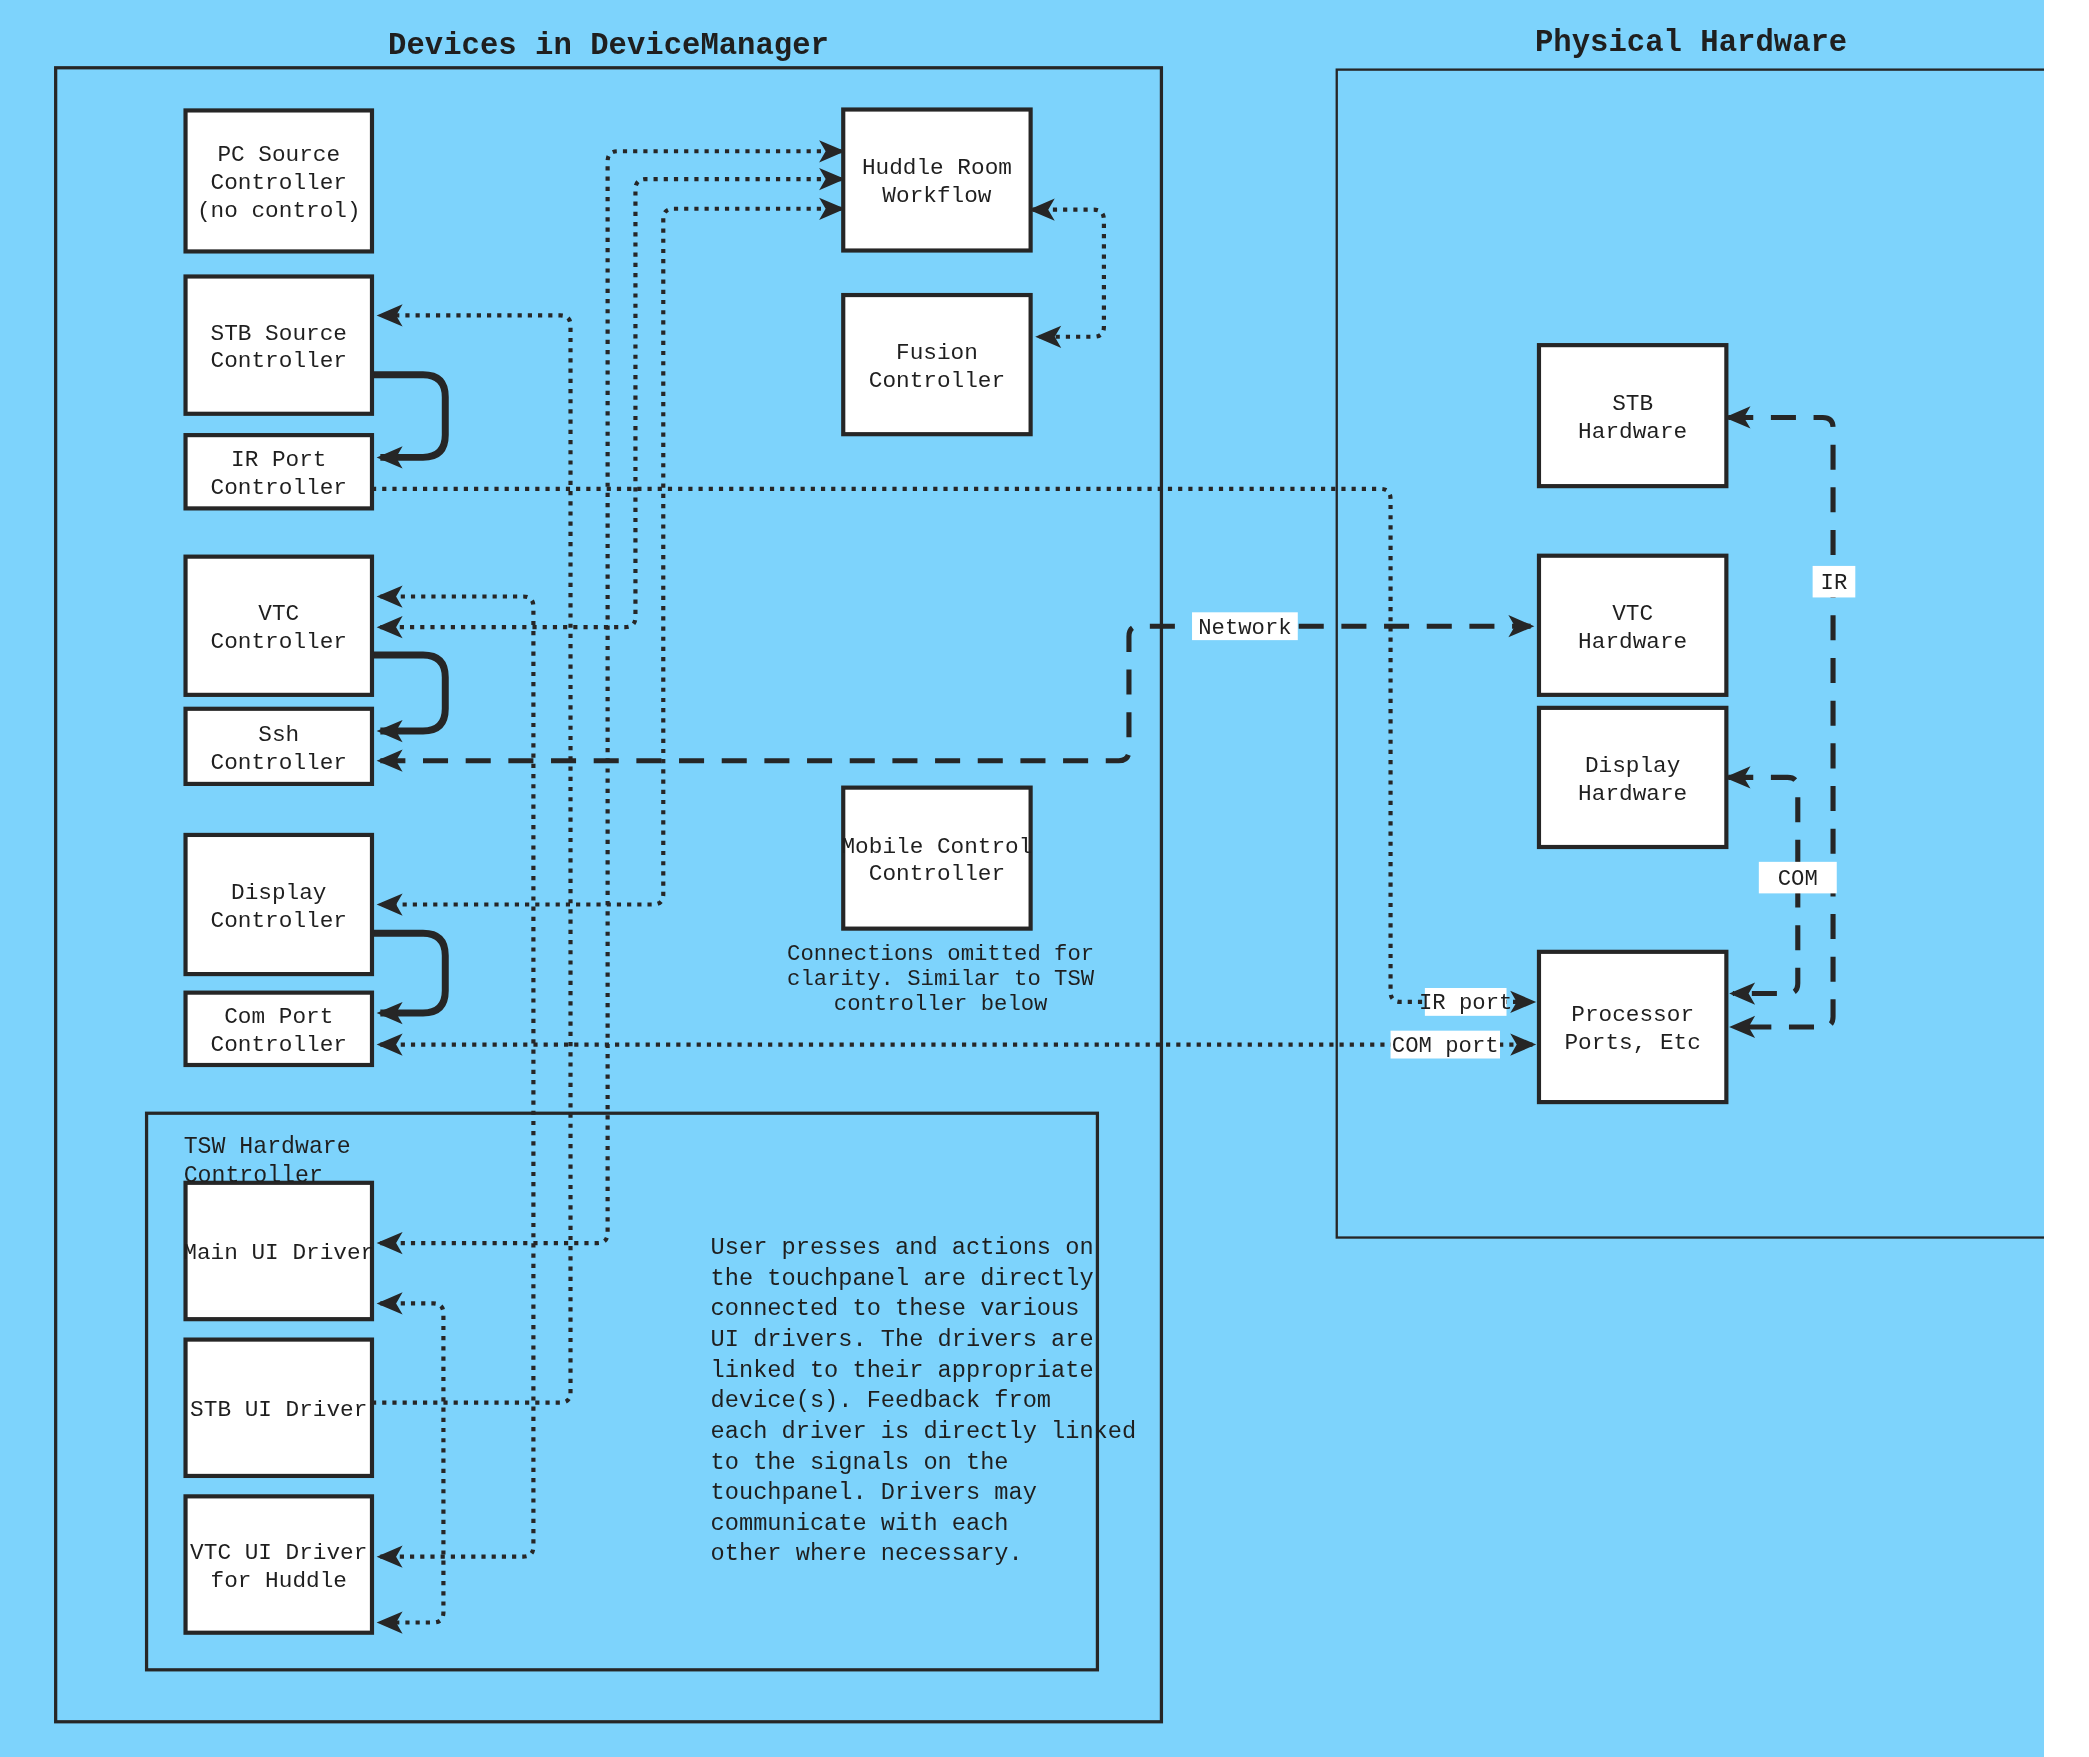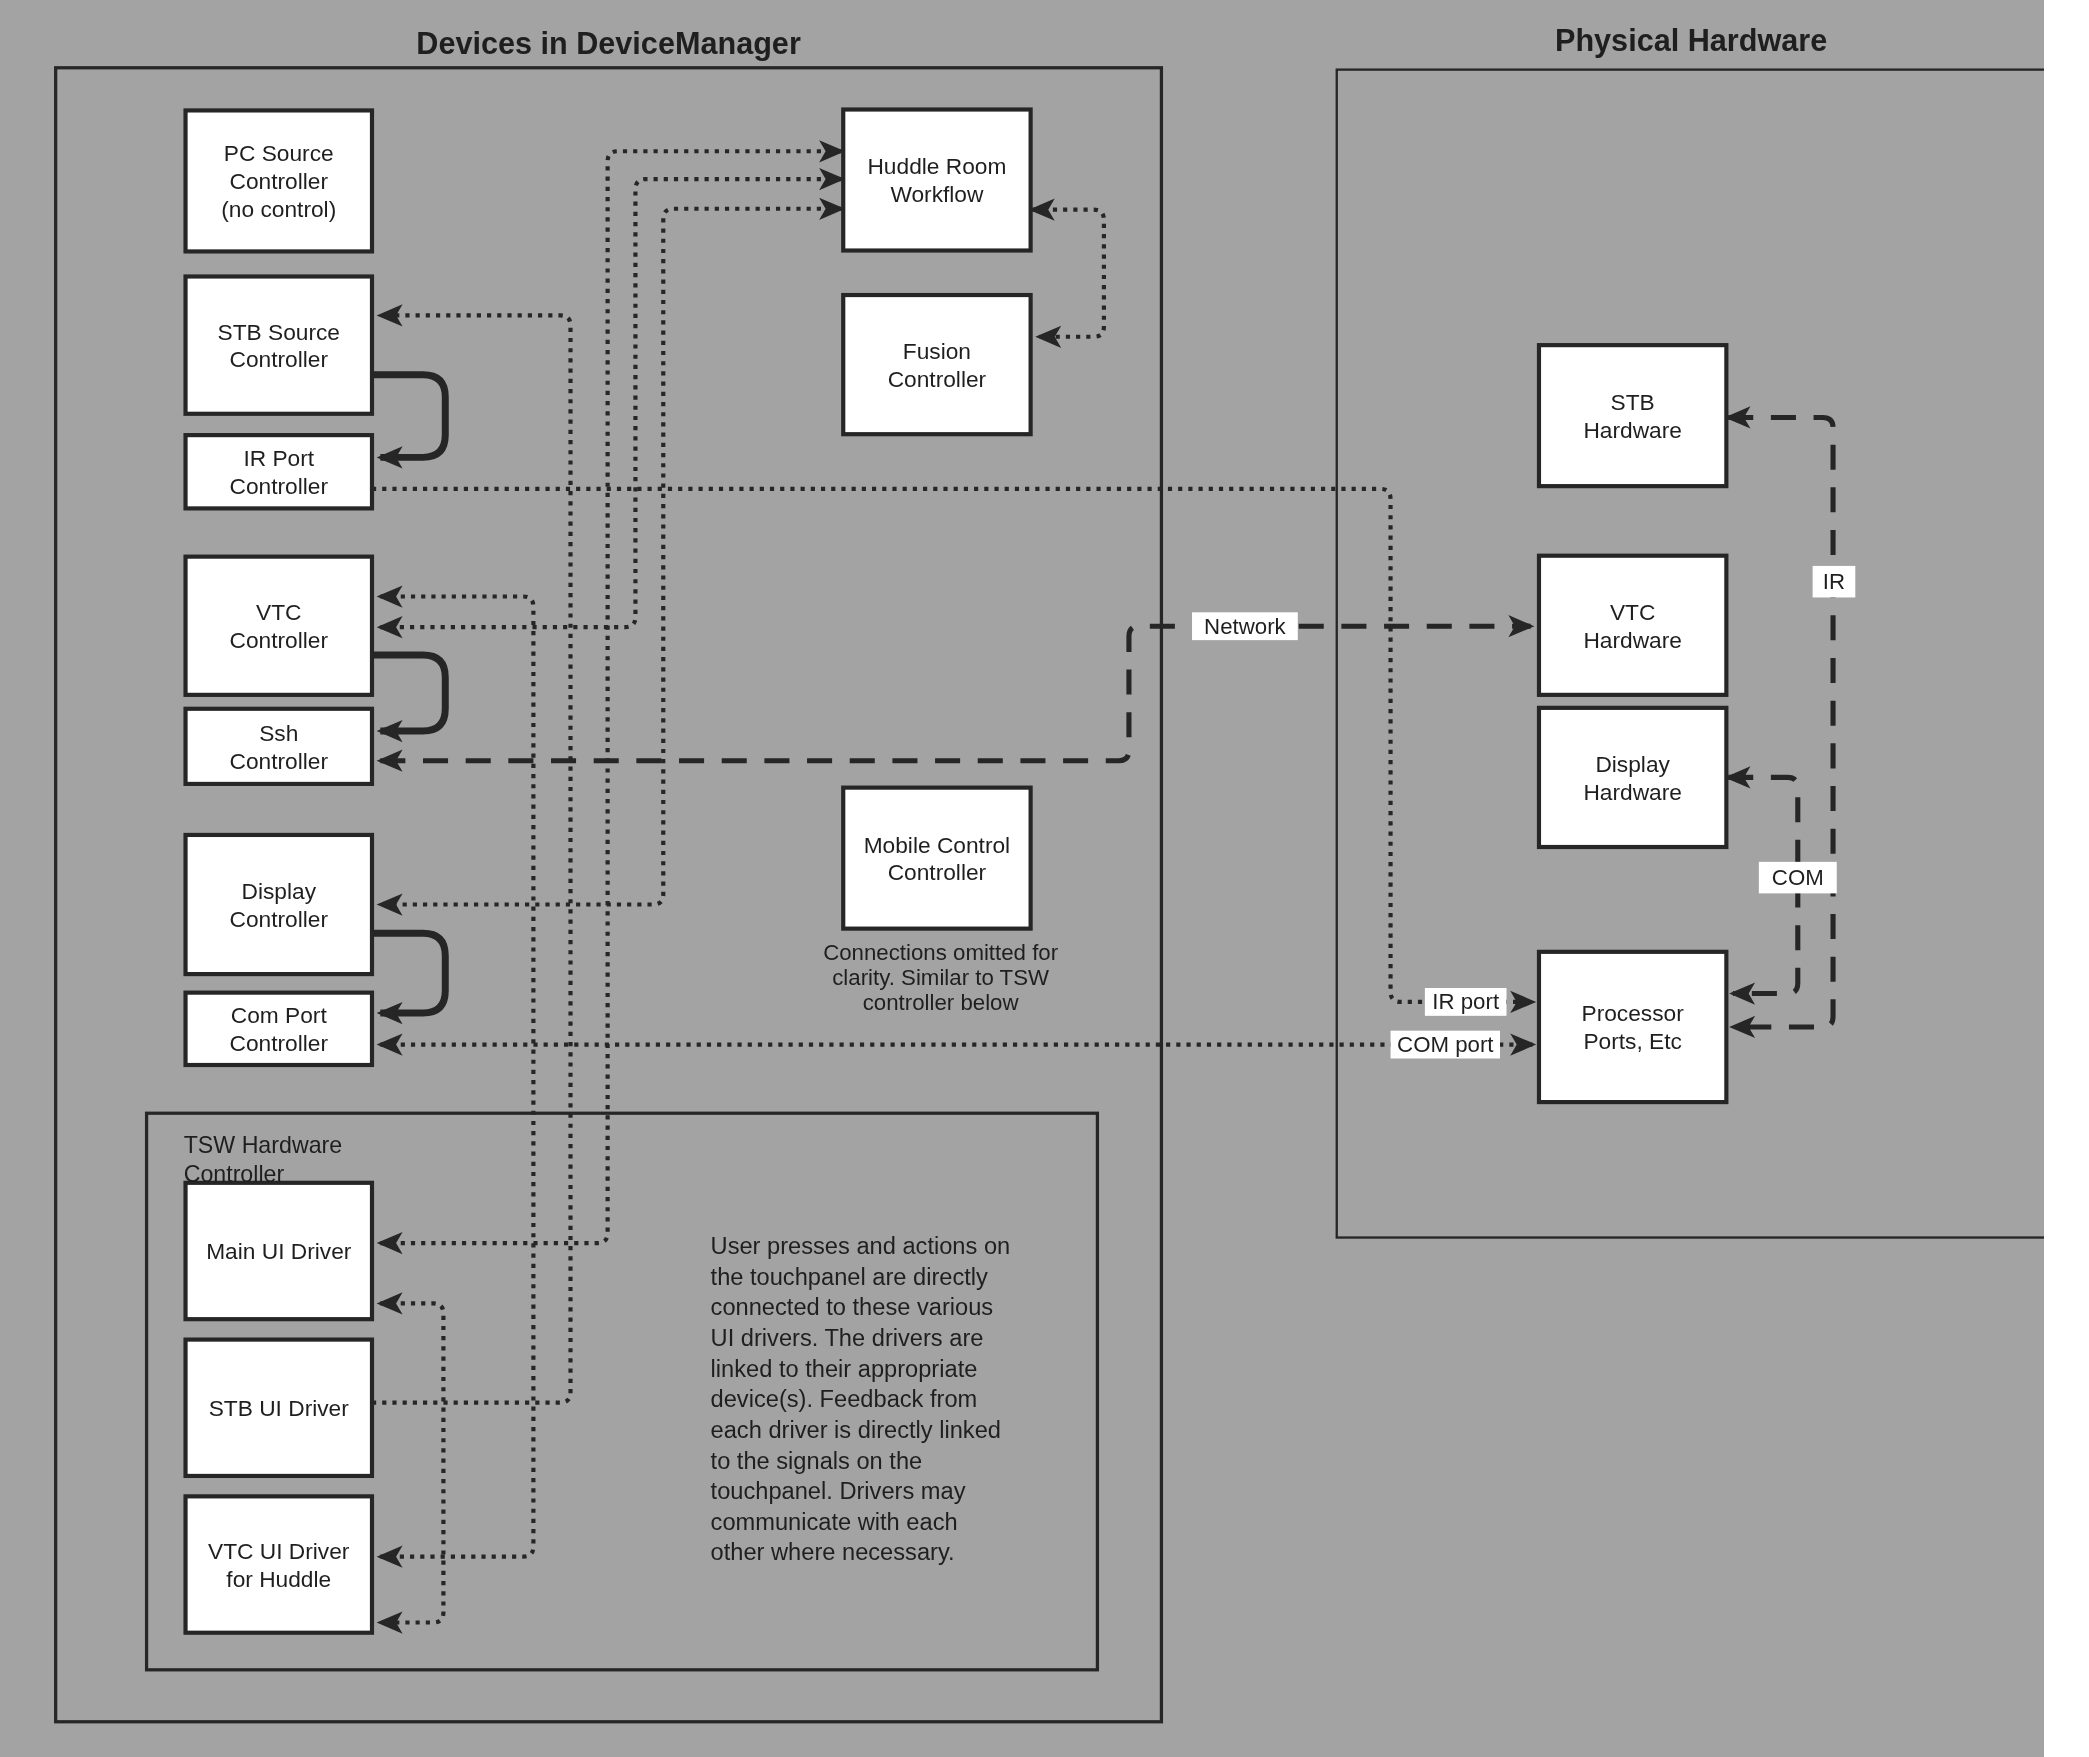--- a/index.html
+++ b/index.html
@@ -1,17 +1,17 @@
 <!DOCTYPE html>
 <html style="font-size:15px"><head>
 <meta charset="utf-8">
 <style>
   html,body{margin:0;padding:0;background:#ffffff;}
   body{font-family:"Liberation Sans", sans-serif;}
-  .stage{position:relative;width:2044px;height:1758px;background:#a3a3a3;overflow:hidden;}
+  .stage{position:relative;width:2044px;height:1758px;background:#7dd3fc;overflow:hidden;font-family:Liberation Mono, monospace;}
   svg{display:block;}
   text{fill:#1f1f1f;}
   .title{font-size:33px;font-weight:bold;text-anchor:middle;}
   .node-label{font-size:24.5px;text-anchor:middle;}
   .edge-label{font-size:24px;text-anchor:middle;}
   .note{font-size:24px;text-anchor:middle;}
   .para{font-size:25.5px;text-anchor:start;}
   .tswlab{font-size:25px;text-anchor:start;}
 </style>
 </head>

